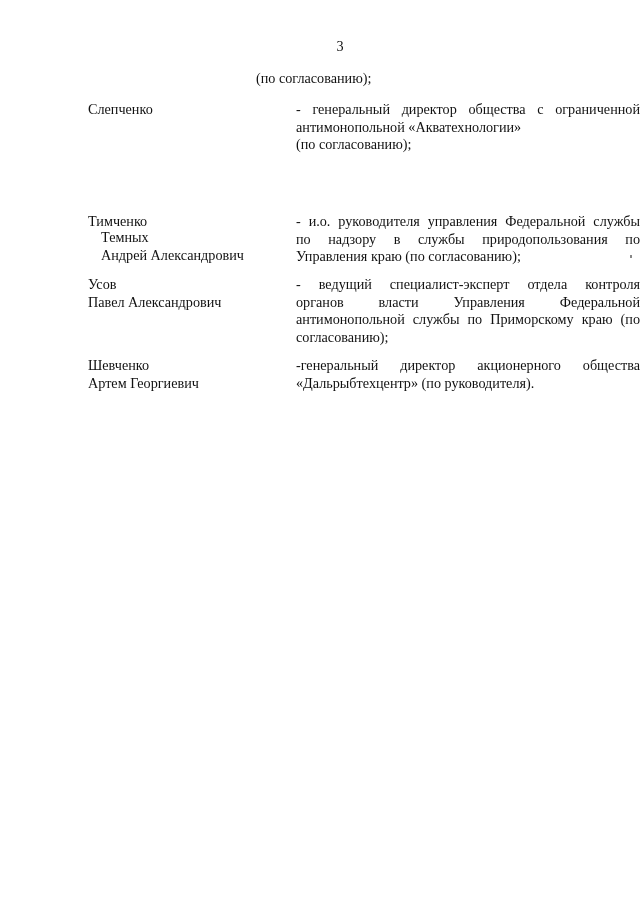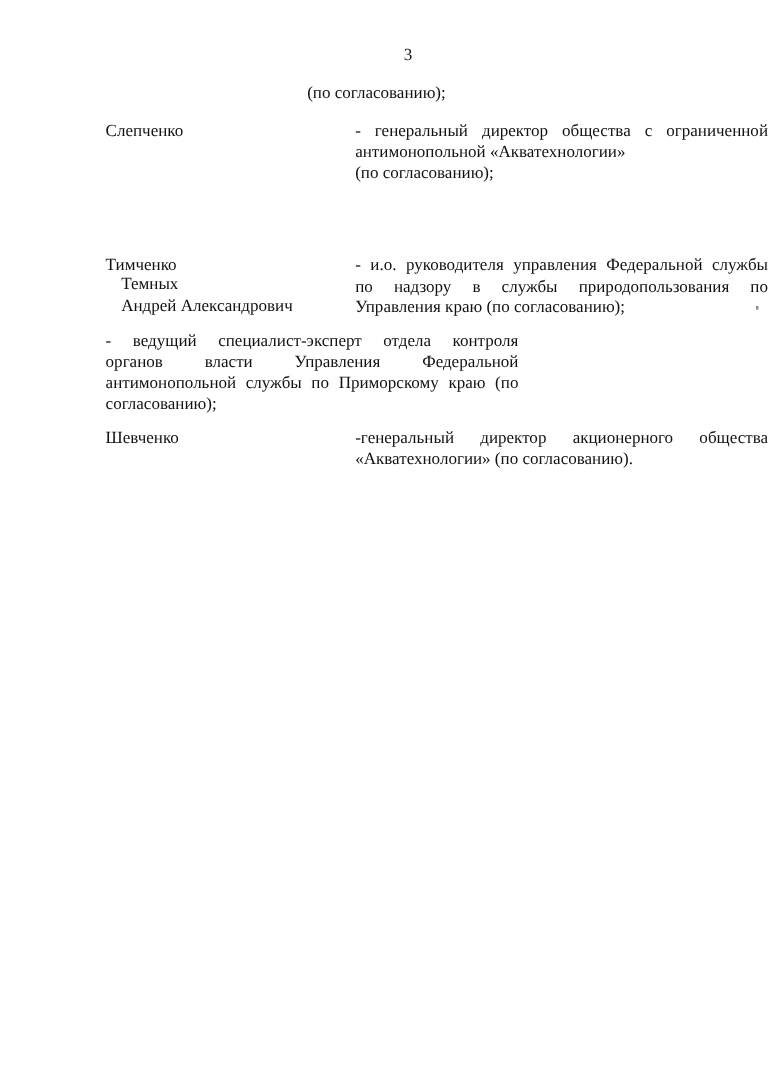--- a/index.html
+++ b/index.html
@@ -97,31 +97,36 @@
 </div>
 
 <div class="entry" style="top:229px;margin-left:13px;">
   <div class="name">
     <div>Темных</div>
     <div>Андрей Александрович</div>
   </div>
 </div>
 
 <div class="entry" style="top:276px;">
+  <div class="name">
+    <div>Усов</div>
+    <div>Павел Александрович</div>
+  </div>
   <div class="role">
     <span class="line">- ведущий специалист-эксперт отдела контроля</span>
     <span class="line">органов власти Управления Федеральной</span>
     <span class="line">антимонопольной службы по Приморскому краю (по</span>
     <span class="line last">согласованию);</span>
   </div>
 </div>
 
 <div class="entry" style="top:357px;">
   <div class="name">
     <div>Шевченко</div>
+    <div>Артем Георгиевич</div>
   </div>
   <div class="role">
     <span class="line">-генеральный директор акционерного общества</span>
-    <span class="line last">«Акватехнологии» (по согласованию).</span>
+    <span class="line last">«Дальрыбтехцентр» (по руководителя).</span>
   </div>
 </div>
 
 <div class="mark"></div>
 
 </body></html>

